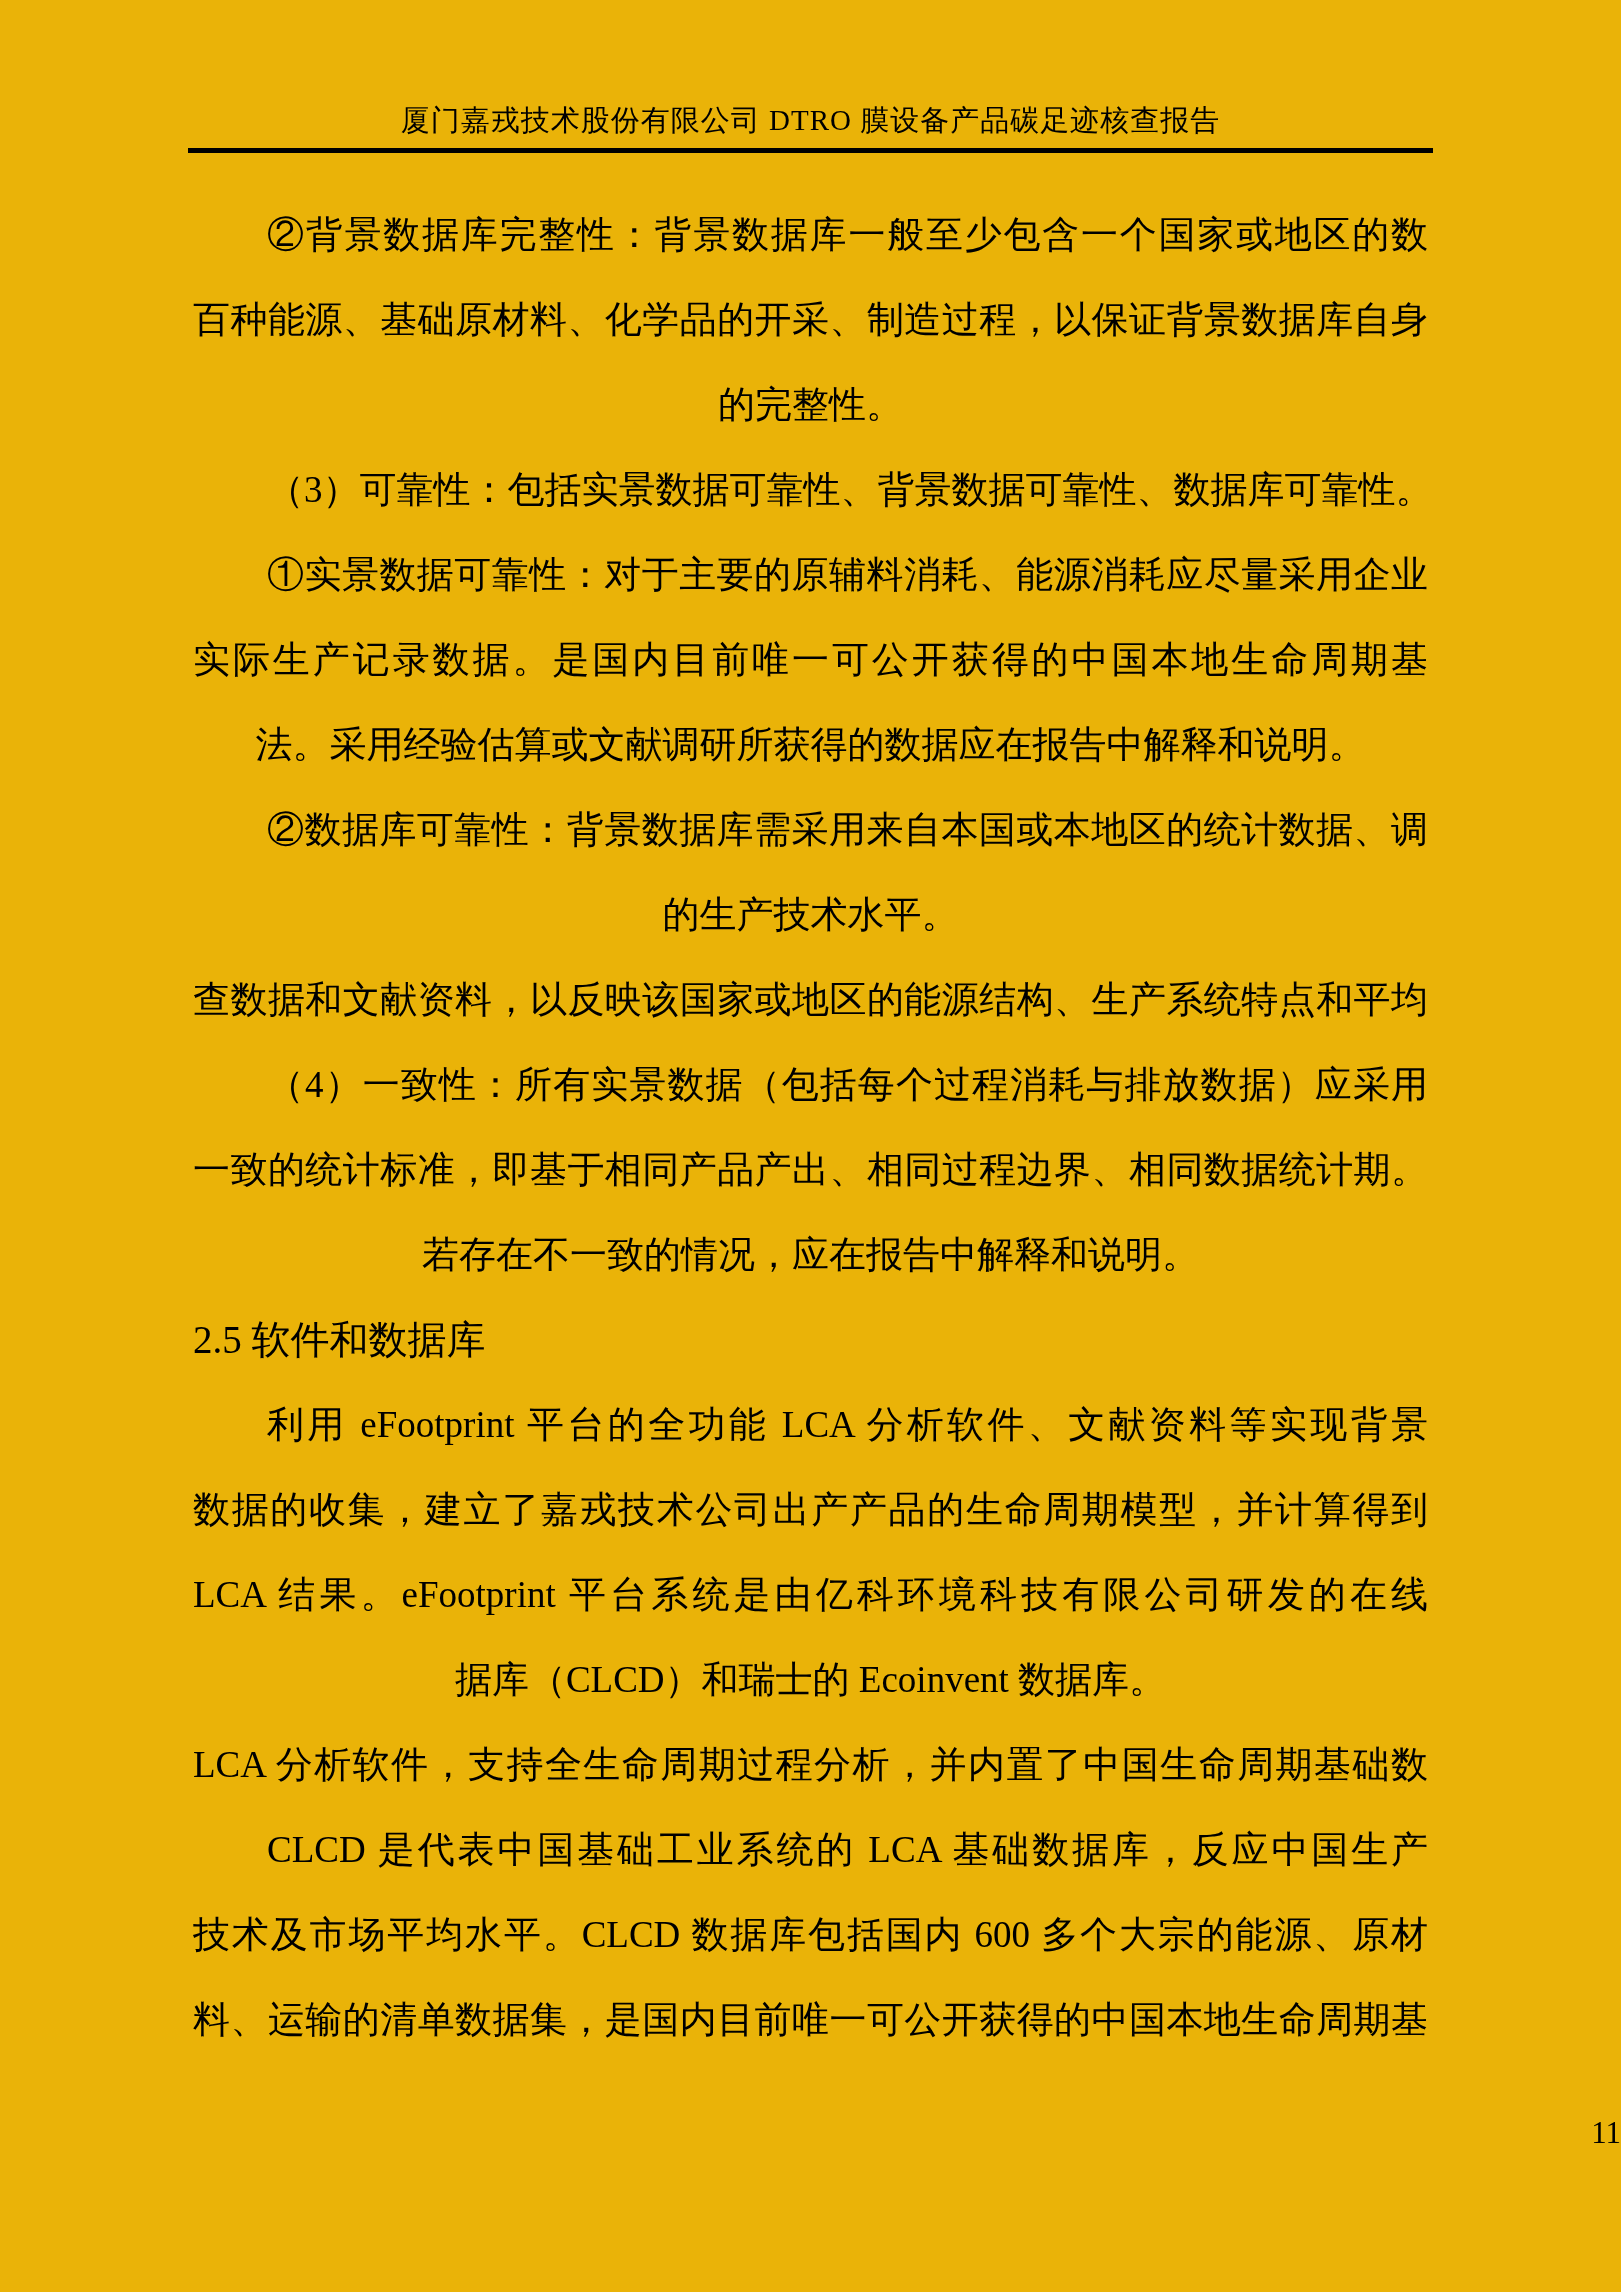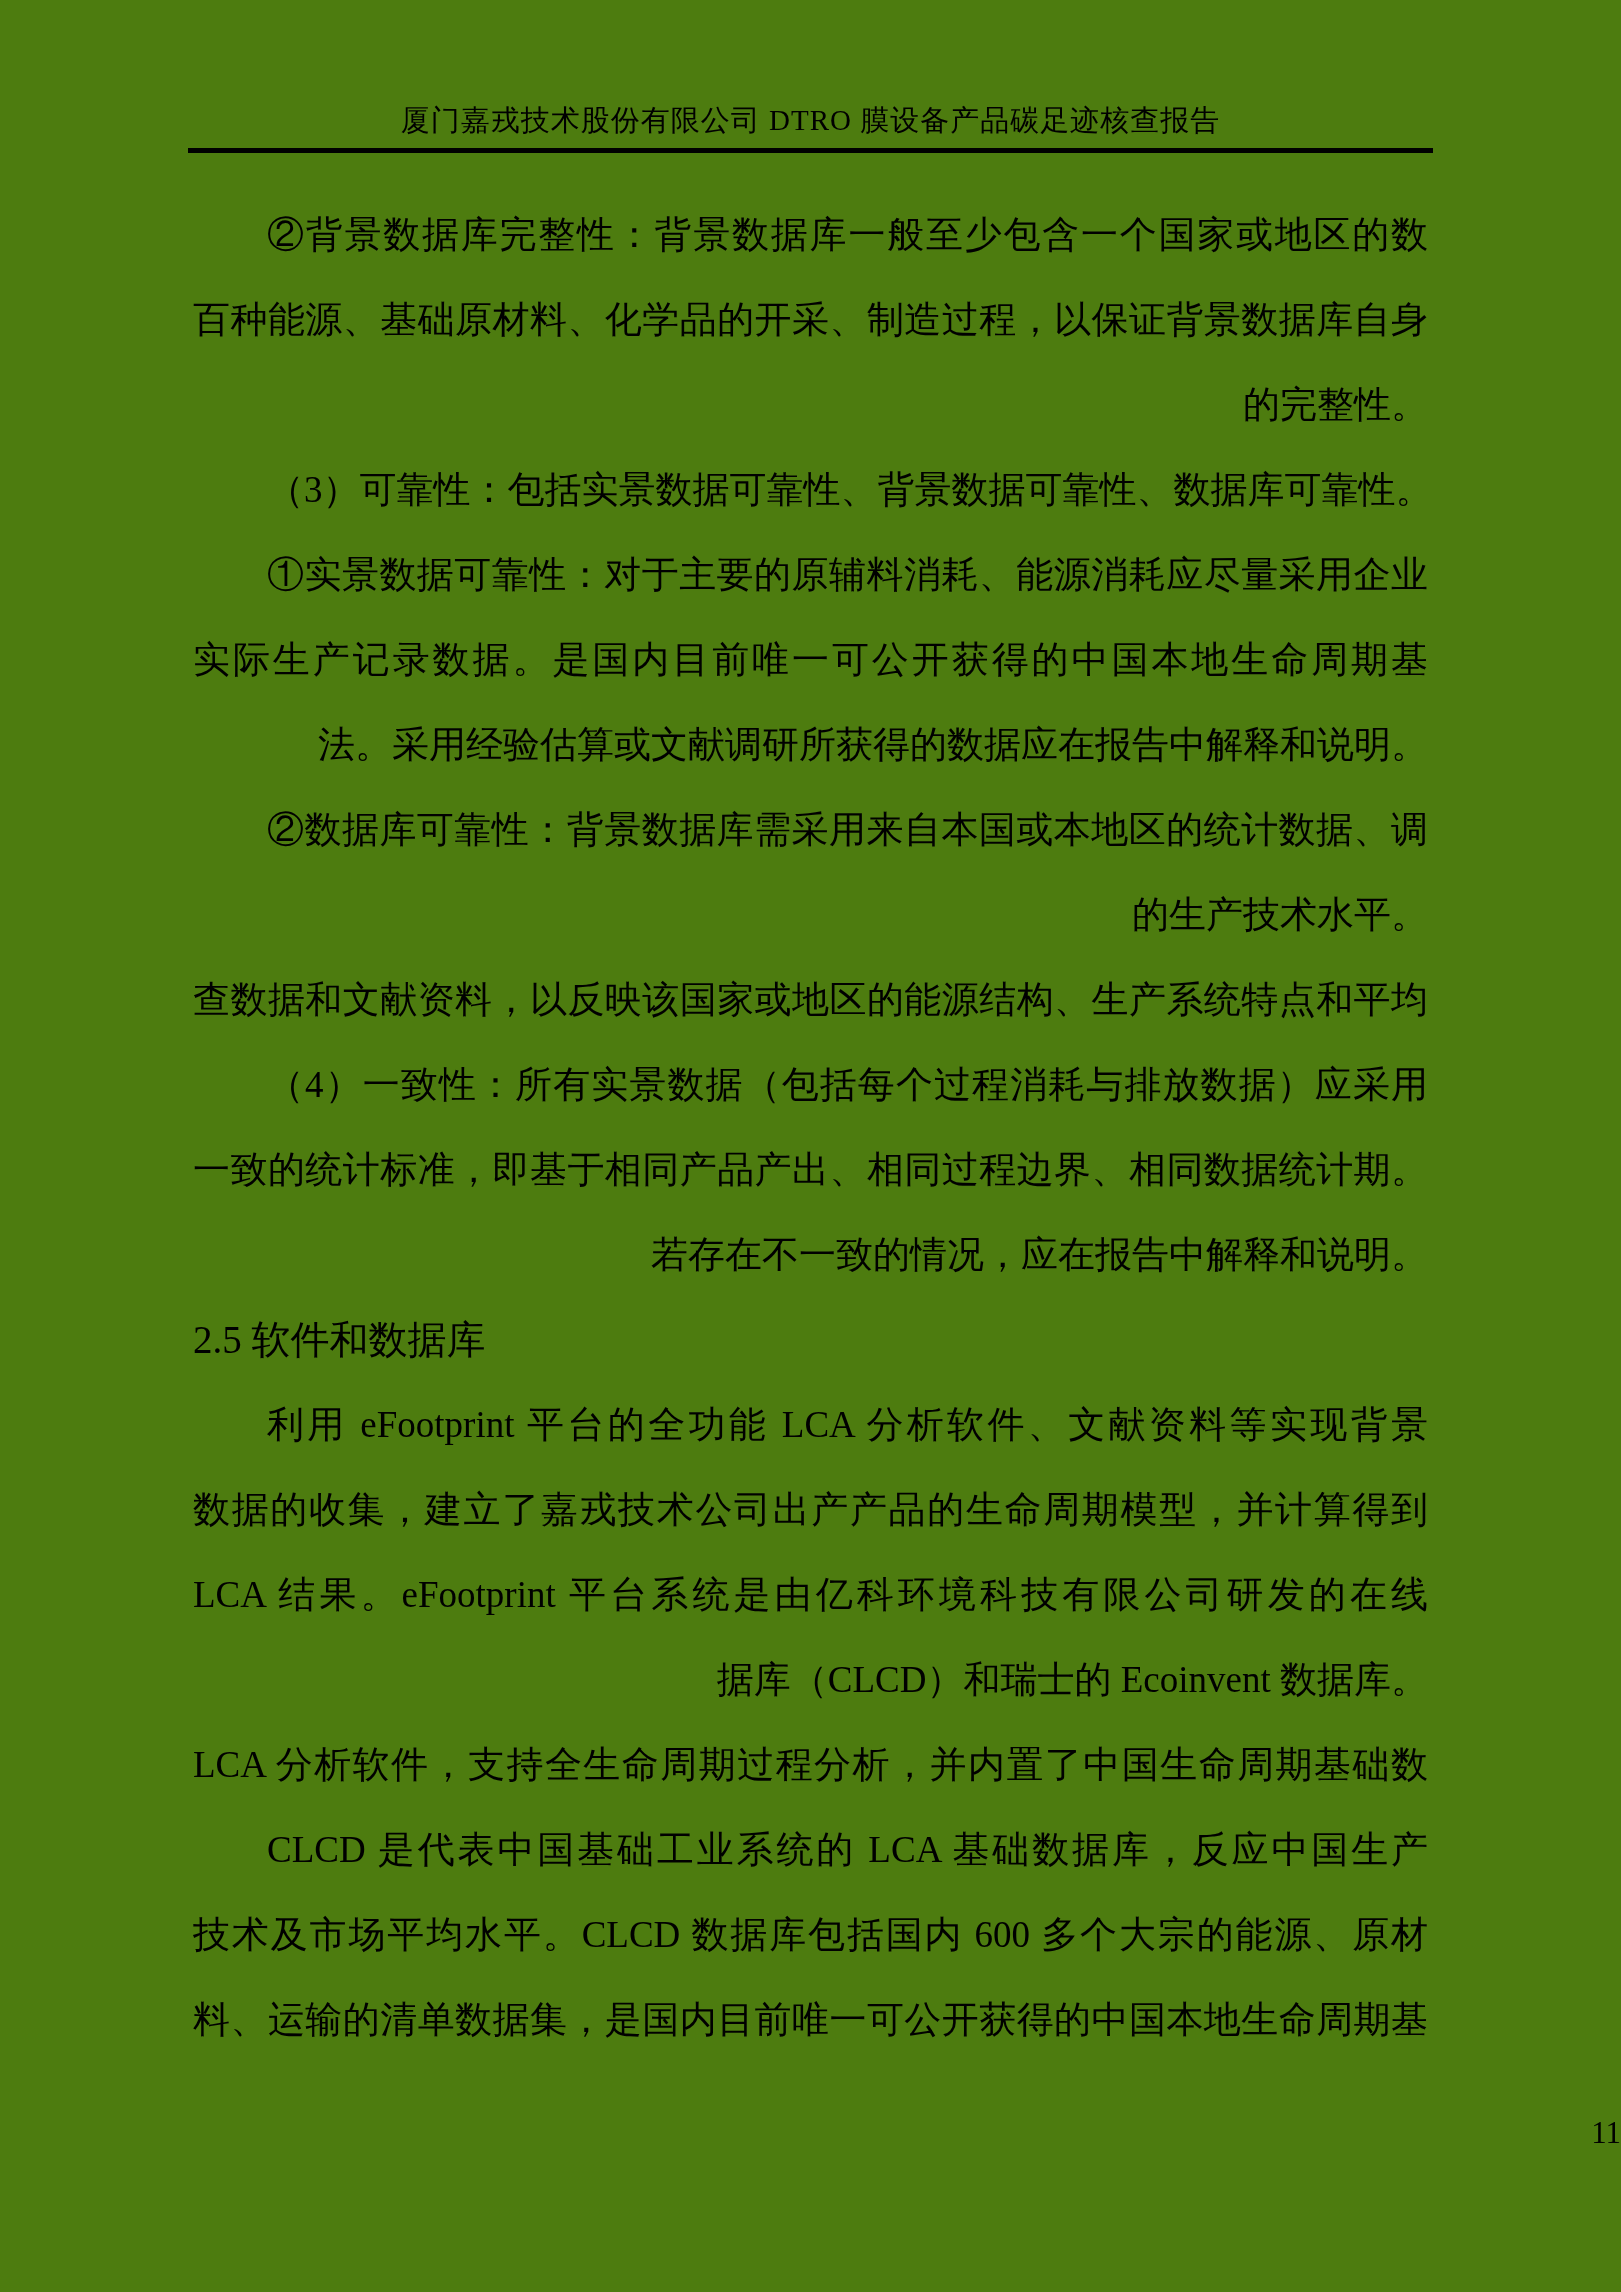--- a/index.html
+++ b/index.html
@@ -4,21 +4,21 @@
 <style>
   html, body {
     margin: 0;
     padding: 0;
     background: #ffffff;
   }
   .page {
     position: relative;
     width: 1621px;
     height: 2293px;
-    background: #4d7c0f;
+    background: #eab308;
     color: #000000;
     font-family: "Liberation Serif", "DejaVu Serif", serif;
     overflow: hidden;
   }
   .header-title {
     position: absolute;
     top: 100px;
     left: 0;
     right: 0;
     text-align: center;
@@ -40,21 +40,21 @@
     left: 193px;
     width: 1235px;
   }
   .paragraph { margin: 0; padding: 0; }
   .line {
     height: 85px;
     line-height: 85px;
     font-size: 37px;
     overflow: hidden;
     white-space: nowrap;
-    text-align: right;
+    text-align: center;
   }
   .line.justify {
     white-space: normal;
     text-align: justify;
     text-align-last: justify;
     text-justify: inter-character;
   }
   .line.indent { text-indent: 74px; }
   .heading {
     height: 85px;

